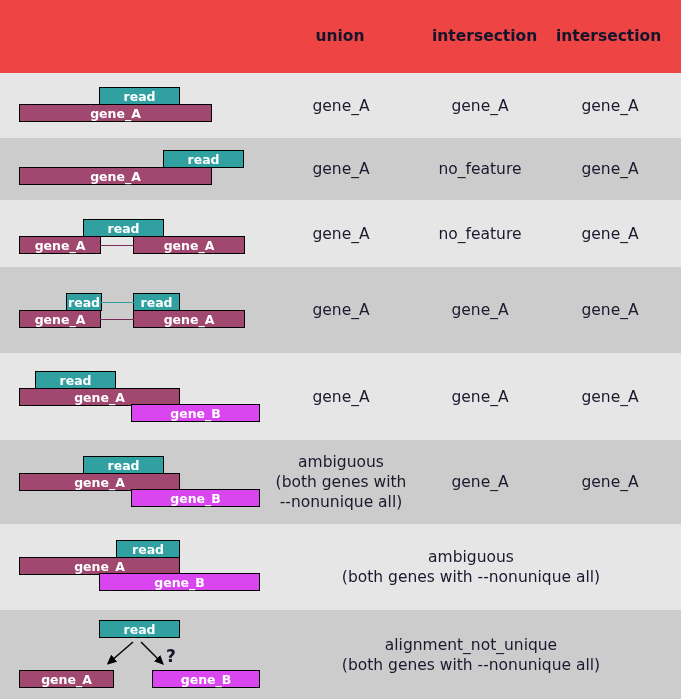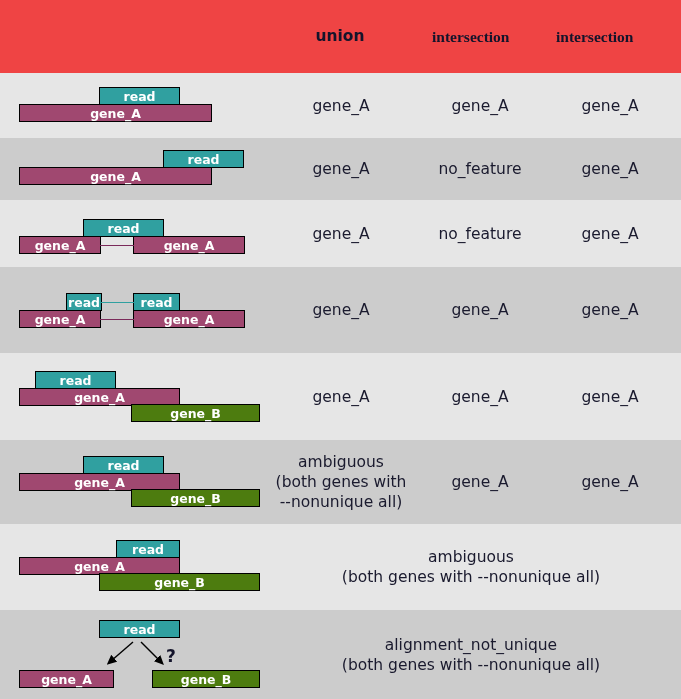--- a/index.html
+++ b/index.html
@@ -20,21 +20,21 @@
   }
   .hdr .cell{
     position:absolute;top:0;height:73px;
     font-weight:bold;font-size:15.5px;line-height:19px;
     color:#14142b;
     display:flex;align-items:center;
   }
   .hdr .c1{left:232px;width:216px;justify-content:center;}
   .hdr .c2{left:432px;width:120px;}
   .hdr .c3{left:556px;width:124px;}
-  .hdr .c2 span,.hdr .c3 span{display:block;font-family:Liberation Serif, serif;}
+  .hdr .c2 span,.hdr .c3 span{display:block;}
 
   
   .row{position:absolute;left:0;width:681px;}
   .row.light{background:#e6e6e6;}
   .row.dark{background:#cccccc;}
 
   .diagram{position:absolute;left:0;top:0;width:290px;height:100%;}
 
   .res{
     position:absolute;top:0;height:100%;
@@ -54,21 +54,21 @@
     border:1px solid #000;
     color:#ffffff;
     font-size:12.5px;
     display:flex;align-items:center;justify-content:center;
     text-shadow:0 0 0 rgba(0,0,0,0);
     letter-spacing:0px;
     white-space:nowrap;
   }
   .bar.read{background:#30a0a0;}
   .bar.geneA{background:#a04870;}
-  .bar.geneB{background:#4d7c0f;}
+  .bar.geneB{background:#d946ef;}
   .bar span{text-decoration:none;font-weight:bold;}
 
   .link{position:absolute;height:1px;}
   .link.teal{background:#30a0a0;}
   .link.mauve{background:#7a2a5a;}
 
   .qmark{
     position:absolute;font-size:17px;font-weight:bold;color:#14142b;
   }
   svg.arrows{position:absolute;left:0;top:0;overflow:visible;}

